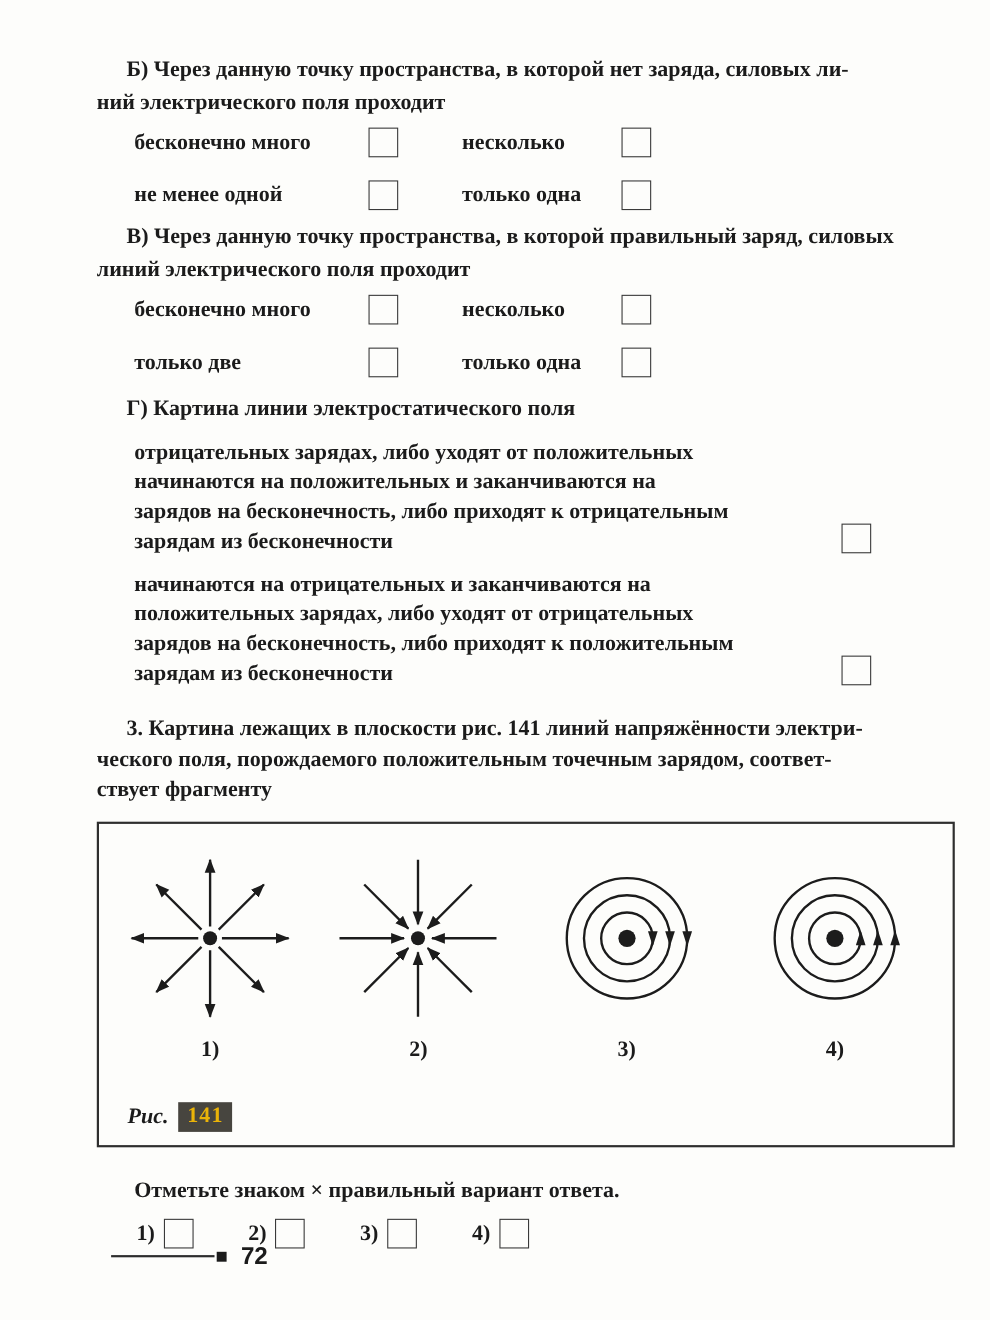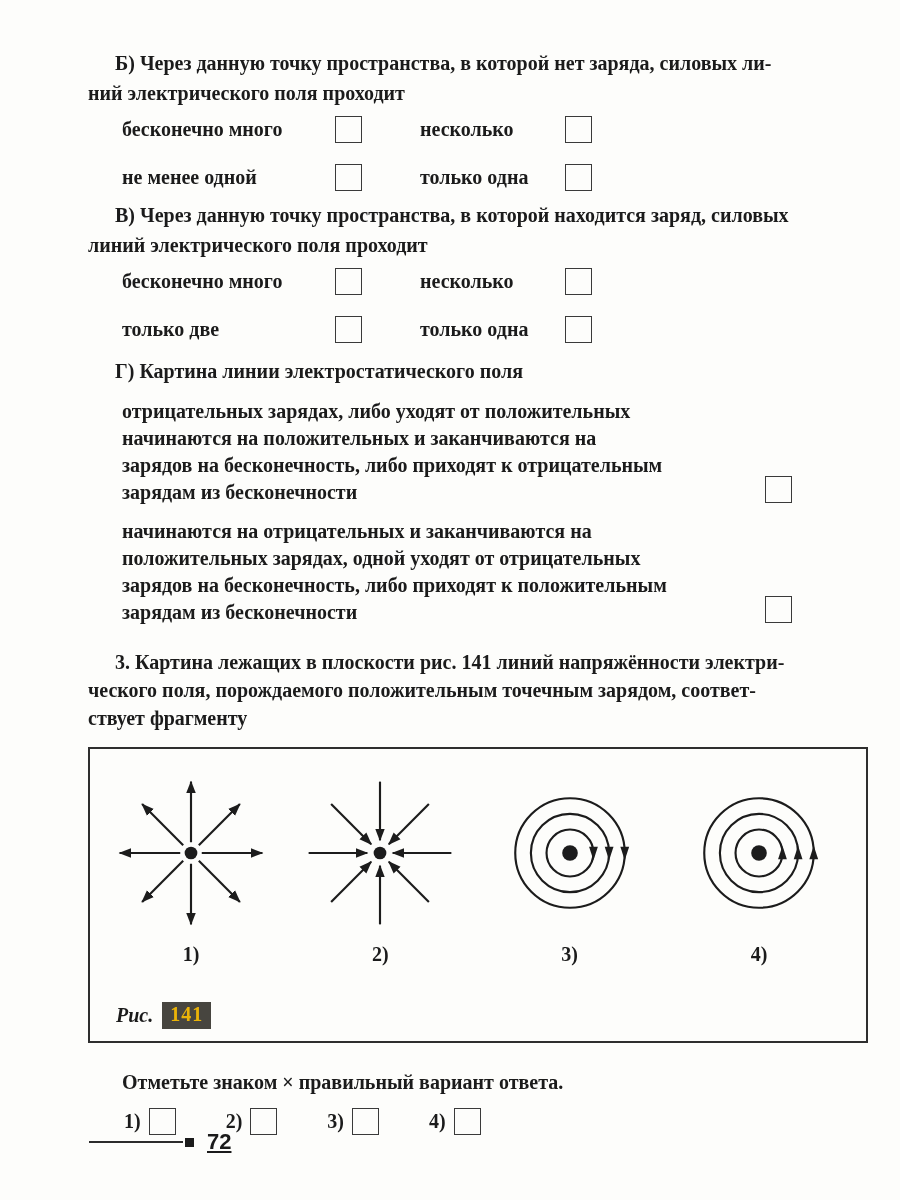--- a/index.html
+++ b/index.html
@@ -57,21 +57,21 @@
   .fig-caption { position:absolute; left:26px; bottom:12px; display:flex; align-items:center; }
   .fig-caption .ris { font-style:italic; font-size:20px; }
   .fig-num { background:#47453f; color:#eab308; font-size:20px; padding:1px 8px 3px; margin-left:9px; letter-spacing:1px; }
 
   .instruction { margin:28px 0 0 34px; font-size:20px; white-space:nowrap; }
 
   .answers { display:flex; margin:14px 0 0 36px; gap:50px; }
   .ans { display:flex; align-items:center; gap:8px; }
   .ans-label { font-size:20px; }
 
-  .footer { position:absolute; left:89px; bottom:45px; display:flex; align-items:center;text-decoration:underline; }
+  .footer { position:absolute; left:101px; bottom:45px; display:flex; align-items:center; }
   .footer-rule { width:94px; height:2px; background:#2c2c2c; }
   .footer-square { width:9px; height:9px; background:#1b1b1b; margin-left:2px; }
   .footer-page { font-size:22px; margin-left:13px; font-family:"Liberation Sans","DejaVu Sans",sans-serif; font-weight:700; }
 </style>
 </head>
 <body>
 
 <div class="content">
 
   <div>
@@ -93,21 +93,21 @@
     <div>
         <span class="cb"></span>
       </div>
     <div class="opt-label">только одна</div>
     <div>
         <span class="cb"></span>
       </div>
   </div>
 
   <div class="sec-v">
-    <div class="l ind">В) Через данную точку пространства, в которой находится заряд, силовых</div>
+    <div class="l ind">В) Через данную точку пространства, в которой правильный заряд, силовых</div>
     <div class="l">линий электрического поля проходит</div>
   </div>
 
   <div class="opt-grid">
     <div class="opt-label">бесконечно много</div>
     <div>
         <span class="cb"></span>
       </div>
     <div class="opt-label">несколько</div>
     <div>
@@ -132,21 +132,21 @@
       <div class="l">начинаются на положительных и заканчиваются на</div>
       <div class="l">зарядов на бесконечность, либо приходят к отрицательным</div>
       <div class="l">зарядам из бесконечности</div>
     </div>
     <span class="cb g-cb"></span>
   </div>
 
   <div class="g-row">
     <div class="g-text">
       <div class="l">начинаются на отрицательных и заканчиваются на</div>
-      <div class="l">положительных зарядах, одной уходят от отрицательных</div>
+      <div class="l">положительных зарядах, либо уходят от отрицательных</div>
       <div class="l">зарядов на бесконечность, либо приходят к положительным</div>
       <div class="l">зарядам из бесконечности</div>
     </div>
     <span class="cb g-cb"></span>
   </div>
 
   <div class="q3">
     <div class="l ind">3. Картина лежащих в плоскости рис. 141 линий напряжённости электри-</div>
     <div class="l">ческого поля, порождаемого положительным точечным зарядом, соответ-</div>
     <div class="l">ствует фрагменту</div>

